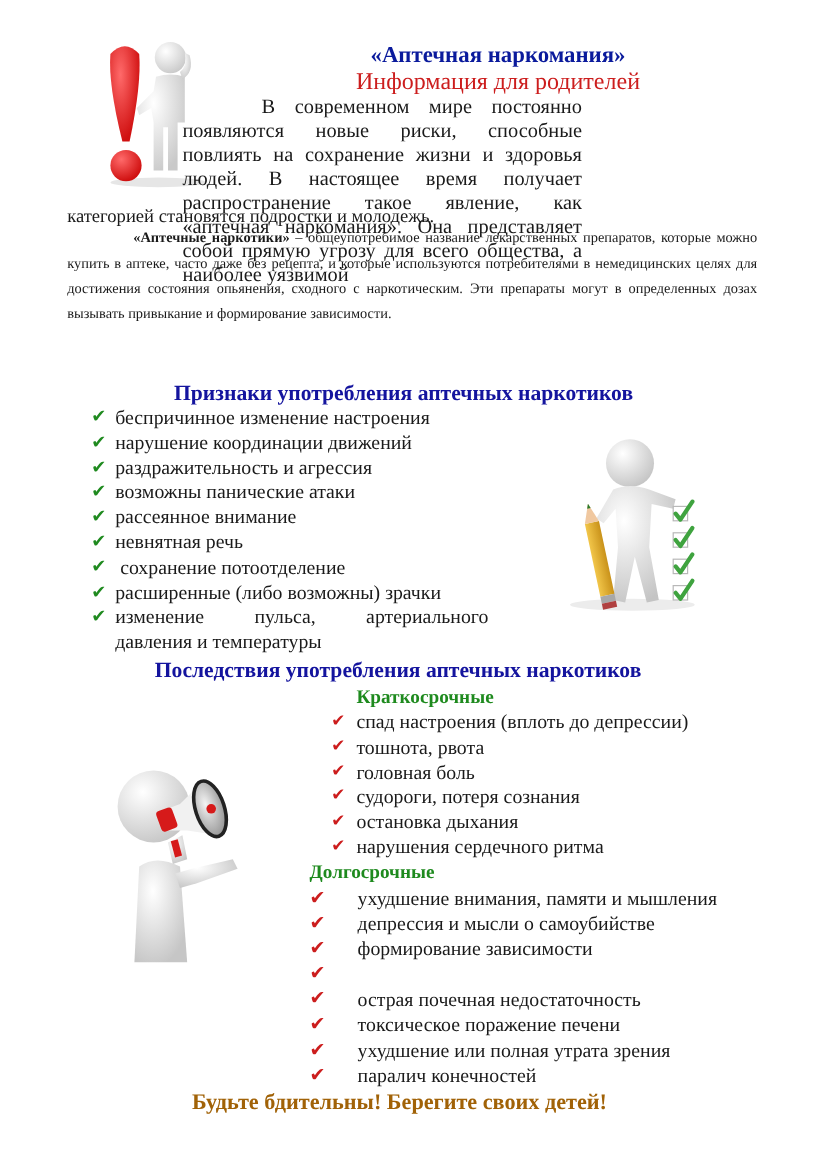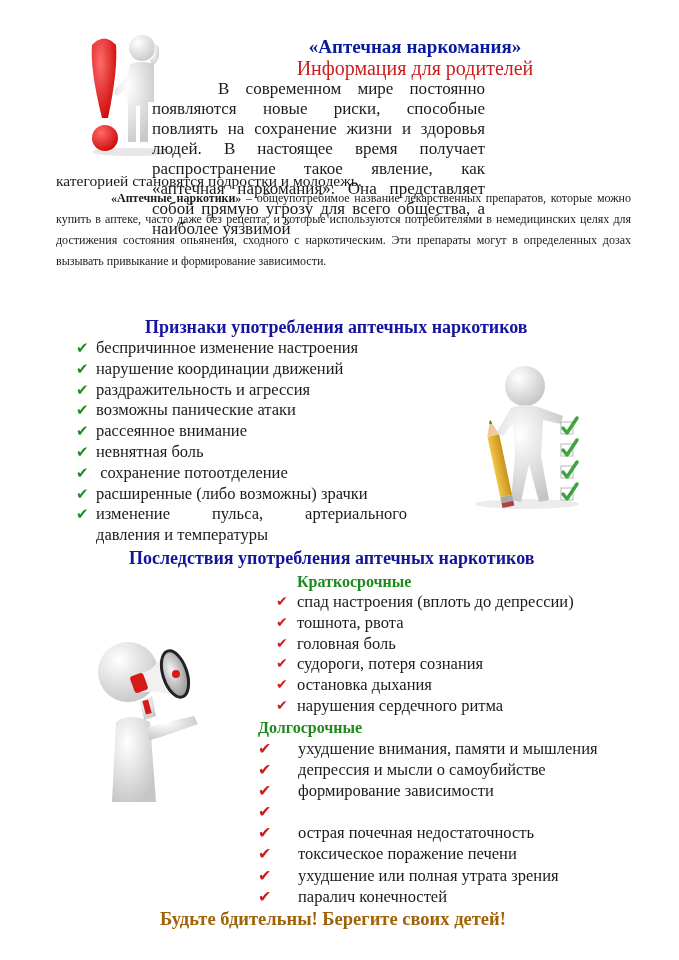--- a/index.html
+++ b/index.html
@@ -88,21 +88,21 @@
   <li>
       <span class="chk">✔</span>
       <span class="txt">возможны панические атаки</span>
     </li>
   <li>
       <span class="chk">✔</span>
       <span class="txt">рассеянное внимание</span>
     </li>
   <li>
       <span class="chk">✔</span>
-      <span class="txt">невнятная боль</span>
+      <span class="txt">невнятная речь</span>
     </li>
   <li>
       <span class="chk">✔</span>
       <span class="txt" style="white-space:pre;"> сохранение потоотделение</span>
     </li>
   <li>
       <span class="chk">✔</span>
       <span class="txt">расширенные (либо возможны) зрачки</span>
     </li>
   <li>

